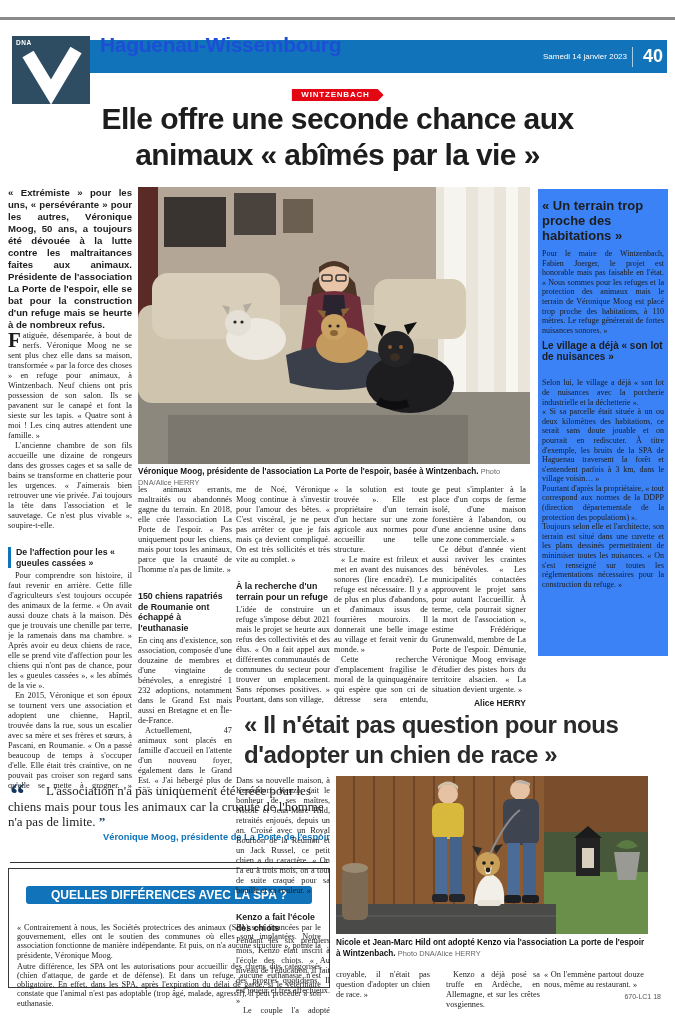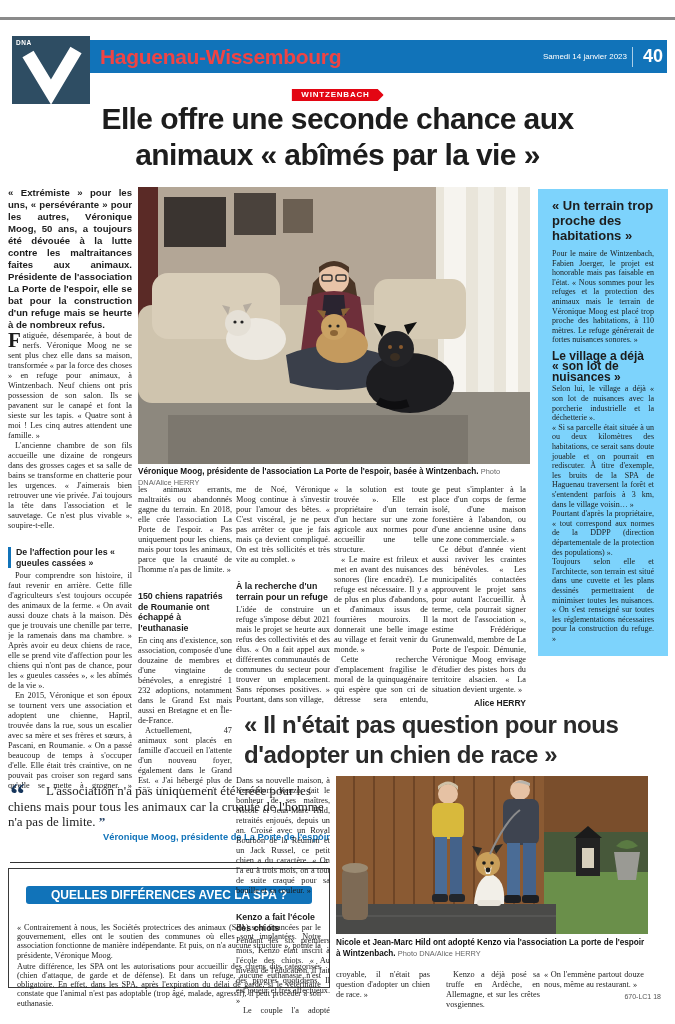--- a/index.html
+++ b/index.html
@@ -5,21 +5,21 @@
   html,body{margin:0;padding:0;background:#ffffff;}
   #page{position:relative;width:675px;height:1024px;background:#fff;overflow:hidden;
         font-family:"Liberation Serif", serif;color:#1c1c1c;}
   .abs{position:absolute;}
   
   .topline{left:0;top:17px;width:675px;height:3px;background:#8a8a8a;}
   
   .bluebar{left:30px;top:40px;width:637px;height:33px;background:#1173b9;}
   .logo{left:12px;top:36px;width:78px;height:68px;background:#2e4d63;z-index:3;}
   .logo .dna{position:absolute;left:4px;top:3px;color:#fff;font:bold 6.5px "Liberation Sans",sans-serif;letter-spacing:.5px;}
-  .section-title{left:100px;top:44px;width:420px;color:#ef4444;
+  .section-title{left:100px;top:32px;width:420px;color:#1d4ed8;
      font:bold 21px/26px "Liberation Sans",sans-serif;letter-spacing:-0.3px;}
   .dateline{right:48px;top:52px;color:#fff;font:8px "Liberation Sans",sans-serif;}
   .pagesep{right:42px;top:47px;width:1px;height:20px;background:rgba(255,255,255,.65);}
   .pagenum{right:12px;top:46px;color:#fff;font:bold 18px "Liberation Sans",sans-serif;}
   
   .kicker{left:50%;top:89px;transform:translateX(-50%);background:#e30613;color:#fff;
      font:bold 8px/12px "Liberation Sans",sans-serif;letter-spacing:.8px;padding:0 14px 0 10px;
      clip-path:polygon(0 0,calc(100% - 6px) 0,100% 50%,calc(100% - 6px) 100%,0 100%);}
   
   .headline1{left:35px;top:101px;width:605px;text-align:center;color:#1d1d1d;
@@ -33,25 +33,25 @@
   .lead{font:bold 9.6px/12px "Liberation Sans",sans-serif;text-align:justify;margin:0 0 6px 0;}
   .dropcap{float:left;font:bold 21px/18px "Liberation Serif",serif;padding-right:2px;}
   .subhead{font:bold 8.8px/10.5px "Liberation Sans",sans-serif;margin:16px 0 3px 0;text-align:left;}
   .subhead.bar{border-left:3px solid #1173b9;padding-left:5px;}
   .byline{font:bold 8.5px "Liberation Sans",sans-serif;text-align:right;margin-top:3px;}
   
   .photo{overflow:hidden;background:#777;}
   .caption{font:bold 8.2px/11px "Liberation Sans",sans-serif;text-align:left;color:#111;}
   .credit{font:7.4px "Liberation Sans",sans-serif;color:#666;font-weight:normal;}
   
-  .sidebar{left:538px;top:189px;width:130px;height:467px;background:#7dd3fc;box-sizing:border-box;
-     padding:9px 14px;overflow:hidden;}
+  .sidebar{left:538px;top:189px;width:130px;height:467px;background:#3b82f6;box-sizing:border-box;
+     padding:9px 4px;overflow:hidden;}
   .sidebar h3{margin:0 0 6px 0;font:bold 13px/15px "Liberation Sans",sans-serif;color:#1d1d1d;}
   .sidebar p{margin:0;font:8px/9.6px "Liberation Serif",serif;text-align:justify;}
-  .sidebar .subhead{margin:6px 0 2px 0;font-size:12px;}
+  .sidebar .subhead{margin:6px 0 16px 0;font-size:10px;}
   
   .quote{left:8px;top:783px;width:322px;height:78px;}
   .quote .qmark{position:absolute;left:2px;top:-6px;color:#17365c;font:bold 30px "Liberation Serif",serif;}
   .quote .qtext{margin:0;font:13px/15.5px "Liberation Serif",serif;color:#222;text-indent:38px;text-align:left;}
   .quote .qclose{color:#17365c;font-weight:bold;}
   .quote .attrib{margin-top:2px;text-align:right;color:#1173b9;font:bold 9.3px "Liberation Sans",sans-serif;}
   .sepline{left:10px;top:862px;width:318px;height:1px;background:#333;}
   
   .infobox{left:8px;top:868px;width:322px;height:120px;border:1px solid #3a3a3a;box-sizing:border-box;background:#fff;}
   .infobox .ib-title{margin:17px;background:#1173b9;border-radius:3px;color:#fff;

